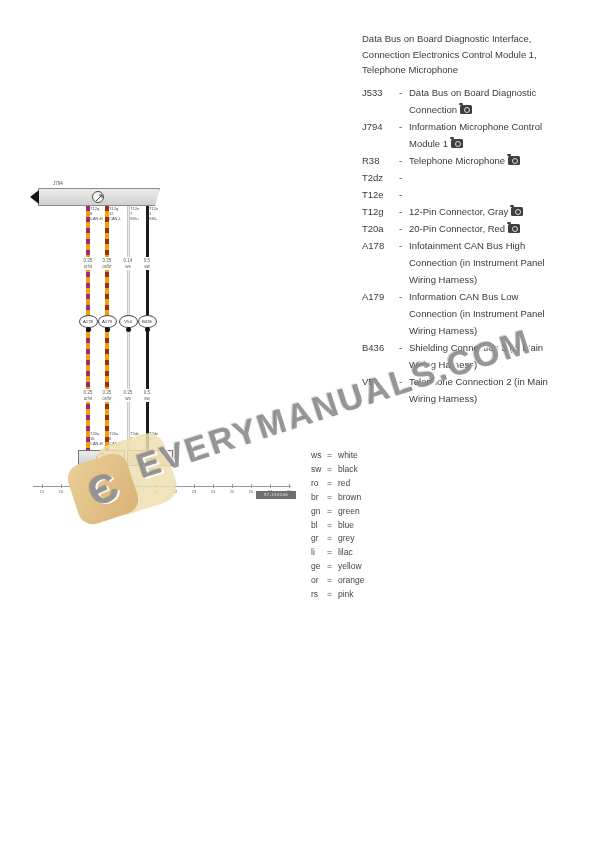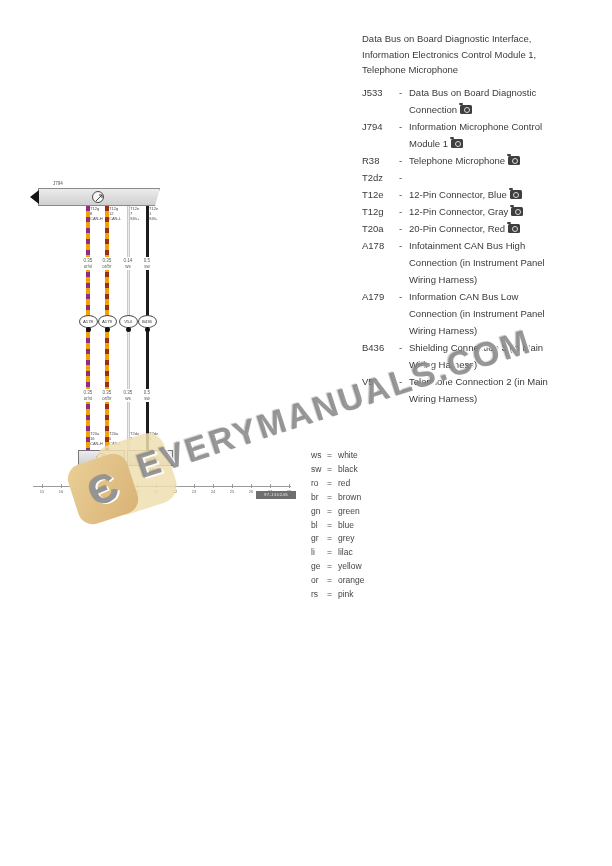--- a/index.html
+++ b/index.html
@@ -245,21 +245,21 @@
     <div class="rnum" style="left:208px">24</div>
     <div class="rnum" style="left:227px">25</div>
     <div class="rnum" style="left:246px">26</div>
     <div class="rnum" style="left:265px">27</div>
     <div class="rnum" style="left:284px">28</div>
     <div class="badge">97-130246</div>
   </div>
 
   <div class="textcol">
     <div class="title-line">Data Bus on Board Diagnostic Interface,</div>
-    <div class="title-line">Information Electronics Control Module 1,</div>
+    <div class="title-line">Connection Electronics Control Module 1,</div>
     <div class="title-line">Telephone Microphone</div>
 
     <div class="complist">
       <div class="crow">
         <span class="ccode">J533</span>
         <span class="cdash">-</span>
         <span class="cdesc">
           <span class="cline"><span>Data Bus on Board Diagnostic</span></span>
           <span class="cline"><span>Connection</span><span class="cam"></span></span>
         </span>
@@ -279,23 +279,20 @@
           <span class="cline"><span>Telephone Microphone</span><span class="cam"></span></span>
         </span>
       </div>
       <div class="crow">
         <span class="ccode">T2dz</span>
         <span class="cdash">-</span>
       </div>
       <div class="crow">
         <span class="ccode">T12e</span>
         <span class="cdash">-</span>
-        <span class="cdesc">
-          <span class="cline"><span>12-Pin Connector, Blue</span><span class="cam"></span></span>
-        </span>
       </div>
       <div class="crow">
         <span class="ccode">T12g</span>
         <span class="cdash">-</span>
         <span class="cdesc">
           <span class="cline"><span>12-Pin Connector, Gray</span><span class="cam"></span></span>
         </span>
       </div>
       <div class="crow">
         <span class="ccode">T20a</span>

